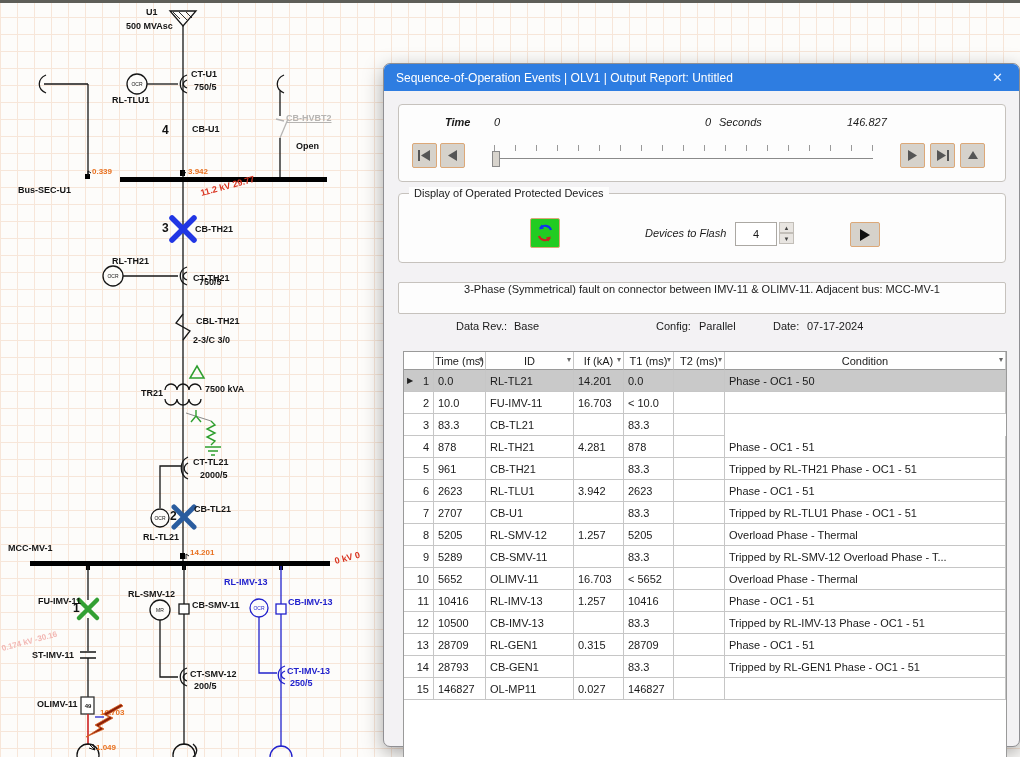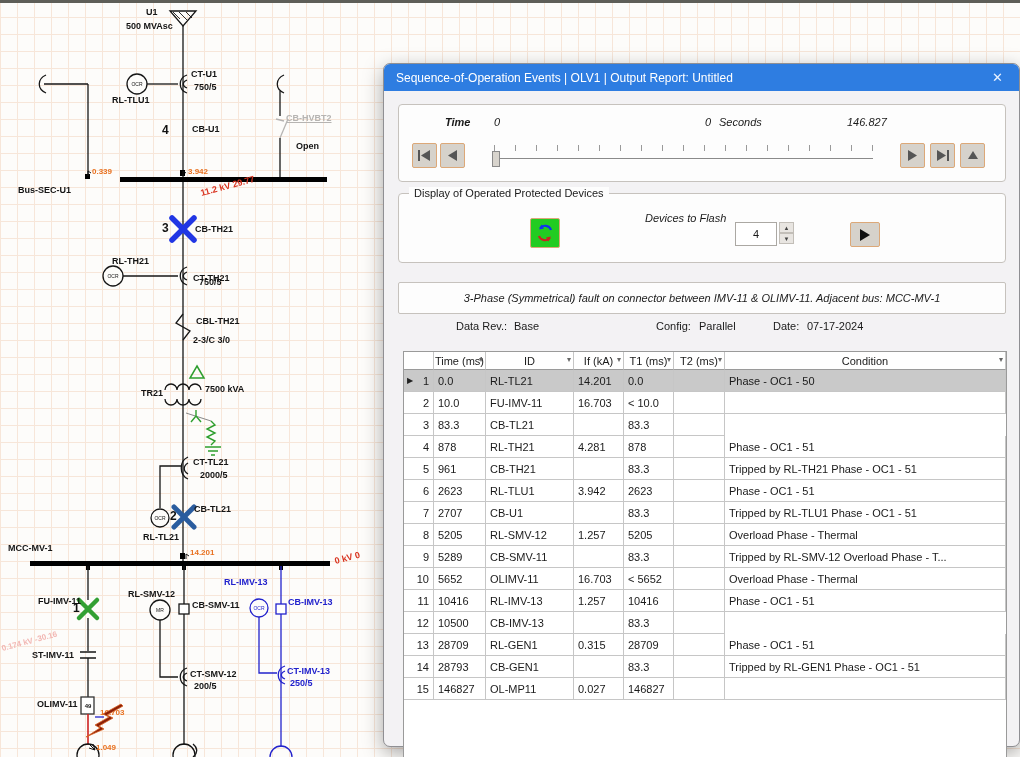--- a/index.html
+++ b/index.html
@@ -37,21 +37,21 @@
   .slider-ticks{position:absolute;height:6px;
        background-image:repeating-linear-gradient(90deg,#9A9A9A 0 1px,transparent 1px 21px);}
   .slider-track{position:absolute;height:1px;background:#8A8A8A;}
   .slider-thumb{position:absolute;width:6px;height:14px;background:#D8D4CD;border:1px solid #8A8A8A;}
   .tlabel{position:absolute;font-size:11px;color:#1A1A1A;font-style:italic;}
   .spinbox{position:absolute;background:#FFF;border:1px solid #ABA8A3;text-align:center;
            font-size:11px;display:flex;align-items:center;justify-content:center;}
   .spinarrows{position:absolute;width:15px;display:flex;flex-direction:column;}
   .spinarrows div{flex:1;background:#E8E5E1;border:1px solid #C2BEB8;font-size:6px;color:#444;
            display:flex;align-items:center;justify-content:center;}
-  .faultbox{display:flex;align-items:center;justify-content:center;text-align:center;font-style:italic;}
+  .faultbox{display:flex;align-items:flex-start;justify-content:center;text-align:center;}
   .inforow{position:absolute;width:100%;}
   .inforow span{position:absolute;font-size:11px;white-space:nowrap;}
   
   .etable{position:absolute;left:19px;top:287px;width:604px;height:431px;background:#FFF;
           border:1px solid #9A9A9A;box-sizing:border-box;overflow:hidden;}
   .erow{display:grid;grid-template-columns:30px 52px 88px 50px 50px 51px 281px;}
   .erow>div{border-right:1px solid #C6C6C6;border-bottom:1px solid #C6C6C6;
             padding:0 4px;display:flex;align-items:center;height:21px;
             font-size:11px;color:#1A1A1A;overflow:hidden;white-space:nowrap;}
   .ehead>div{height:17px;justify-content:center;position:relative;background:#FFF;
@@ -294,21 +294,21 @@
   <div class="panel" style="left:14px;top:129px;width:606px;height:68px">
     <span class="grouplegend">Display of Operated Protected Devices</span>
     <div class="vcr" style="left:131px;top:24px;width:28px;height:28px;background:#22CC22">
       <svg width="20" height="20" viewBox="0 0 20 20">
         <path d="M16,7 A6.2,6.2 0 0 0 5,5.5" stroke="#1133EE" stroke-width="2.2" fill="none"></path>
         <path d="M6.5,1.5 L4.2,6.5 L9,5.5 Z" fill="#1133EE"></path>
         <path d="M4,13 A6.2,6.2 0 0 0 15,14.5" stroke="#CC2222" stroke-width="2.2" fill="none"></path>
         <path d="M13.5,18.5 L15.8,13.5 L11,14.5 Z" fill="#CC2222"></path>
       </svg>
     </div>
-    <span class="tlabel" style="left:246px;top:18px">Devices to Flash</span>
+    <span class="tlabel" style="left:246px;top:33px">Devices to Flash</span>
     <div class="spinbox" style="left:336px;top:28px;width:40px;height:22px">
       <span>4</span>
     </div>
     <div class="spinarrows" style="left:380px;top:28px;height:22px">
       <div>▲</div>
       <div>▼</div>
     </div>
     <div class="vcr" style="left:451px;top:28px;width:28px;height:23px">
       <svg width="12" height="12" viewBox="0 0 12 12">
           <path d="M1,0 L11,6 L1,12 Z" fill="#111"></path>
@@ -456,20 +456,21 @@
           <div></div>
           <div>Phase - OC1 - 51</div>
         </div>
         <div class="erow">
           <div class="rownum">12</div>
           <div>10500</div>
           <div>CB-IMV-13</div>
           <div></div>
           <div>83.3</div>
           <div></div>
+          <div>Tripped by RL-IMV-13 Phase - OC1 - 51</div>
         </div>
         <div class="erow">
           <div class="rownum">13</div>
           <div>28709</div>
           <div>RL-GEN1</div>
           <div>0.315</div>
           <div>28709</div>
           <div></div>
           <div>Phase - OC1 - 51</div>
         </div>

